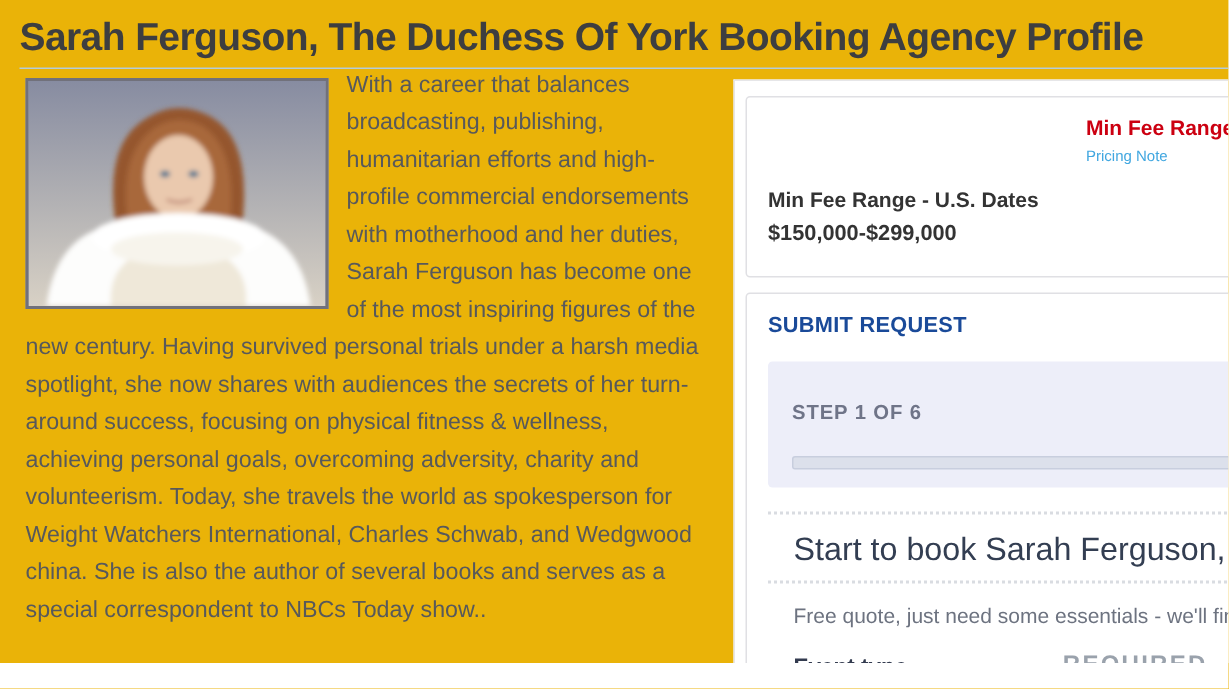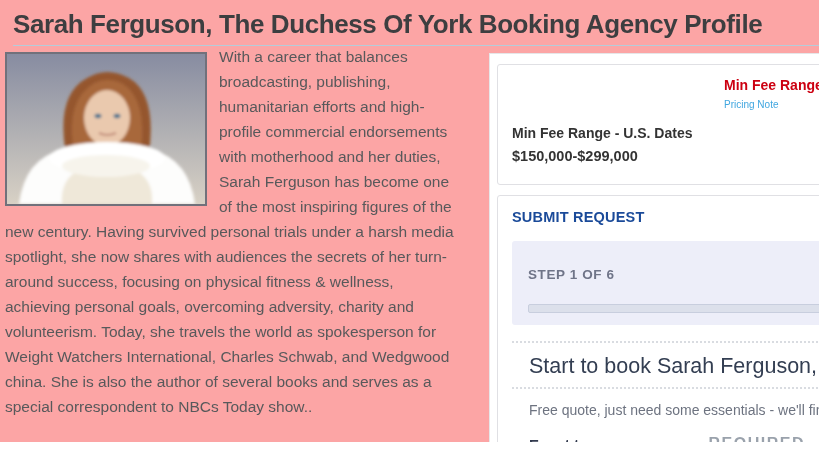--- a/index.html
+++ b/index.html
@@ -1,37 +1,37 @@
 <!DOCTYPE html>
 <html><head>
 <meta charset="utf-8">
 <style>
   * { margin:0; padding:0; box-sizing:border-box; }
   html,body { background:#ffffff; }
   body { font-family:"Liberation Sans", sans-serif; }
 
   .page {
     position:relative; width:819px; height:442px;
-    background:#fca5a5; overflow:hidden;
+    background:#eab308; overflow:hidden;
   }
 
   
   .page-title {
     position:absolute; left:13px; top:9px; width:800px;
     font-size:26px; font-weight:700; letter-spacing:-0.4px;
     color:#3d3e40; white-space:nowrap;
   }
   .title-rule {
     position:absolute; left:13px; right:0; top:45px;
     border-top:1px solid #b4ccda;
   }
 
   
   .bio {
-    position:absolute; left:5px; top:44px; width:458px;
+    position:absolute; left:17px; top:44px; width:458px;
   }
   .photo {
     float:left; width:202px; height:154px;
     border:2px solid #71717b; background:#9aa0b0;
     margin:8px 12px 4px 0; overflow:hidden;
   }
   .photo svg { display:block; width:100%; height:100%; }
   .bio-text {
     font-size:15.5px; line-height:25px; color:#58595b;
   }

